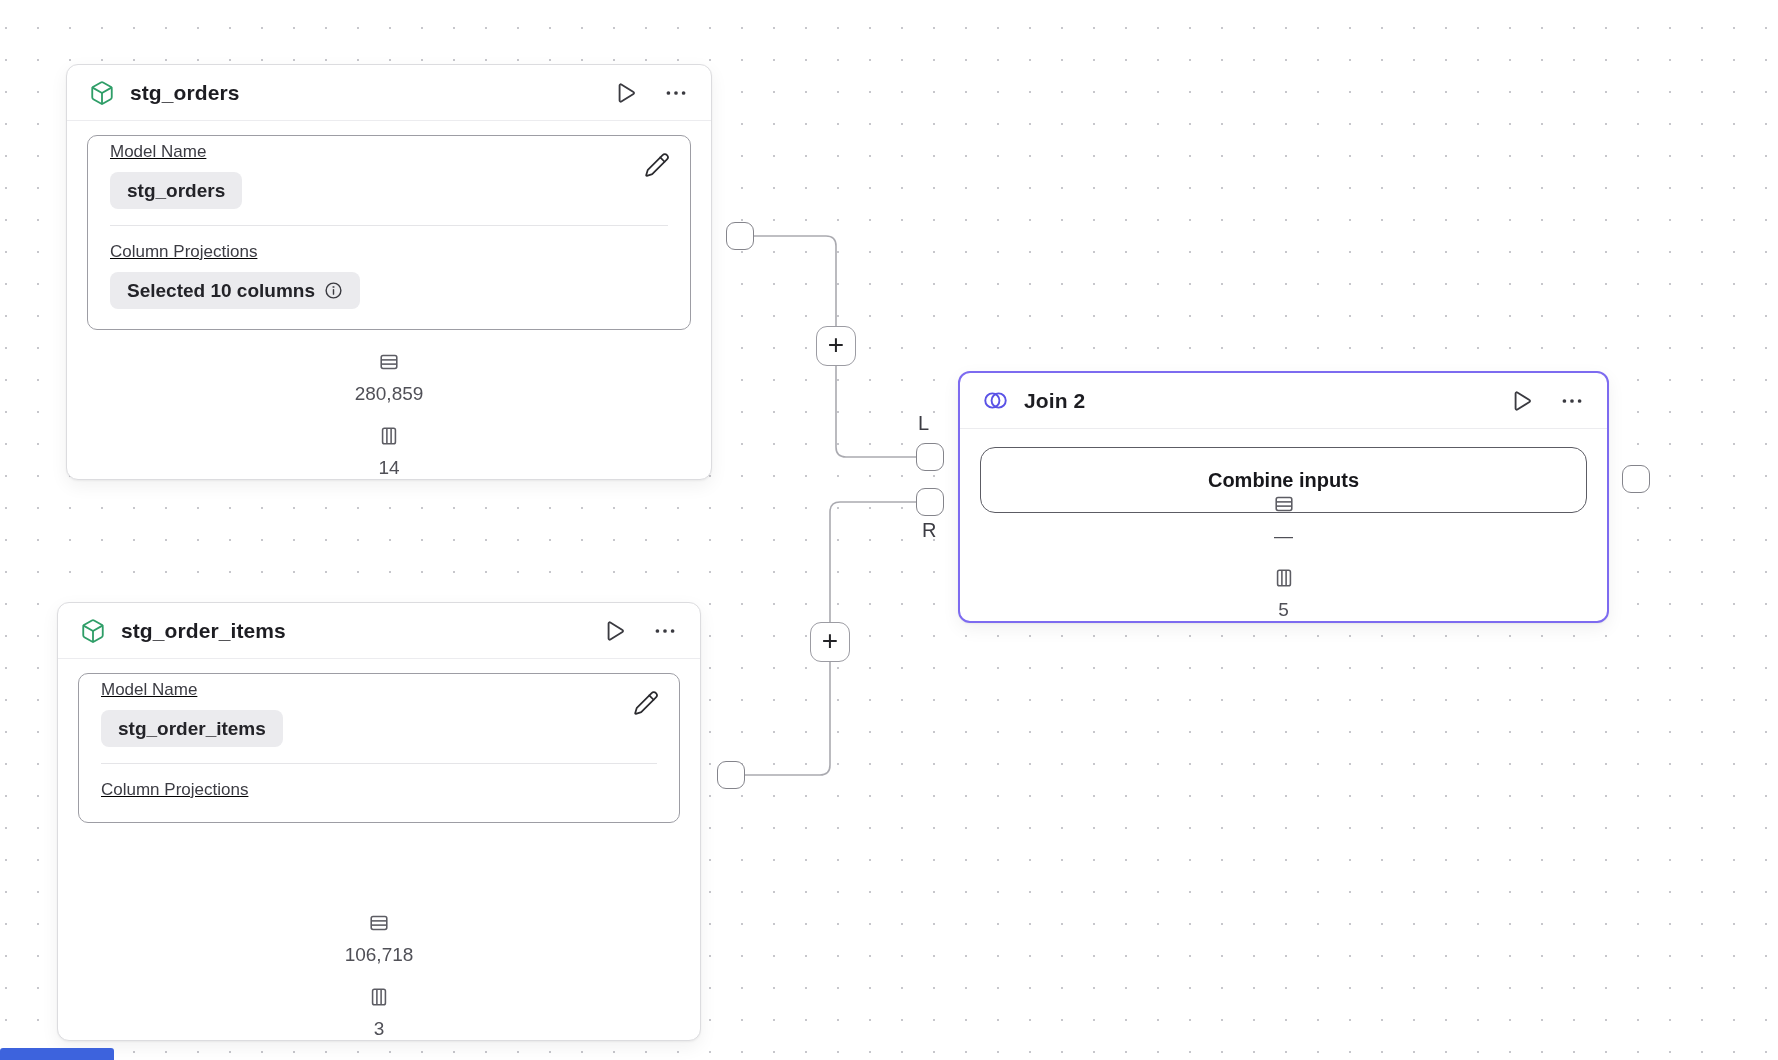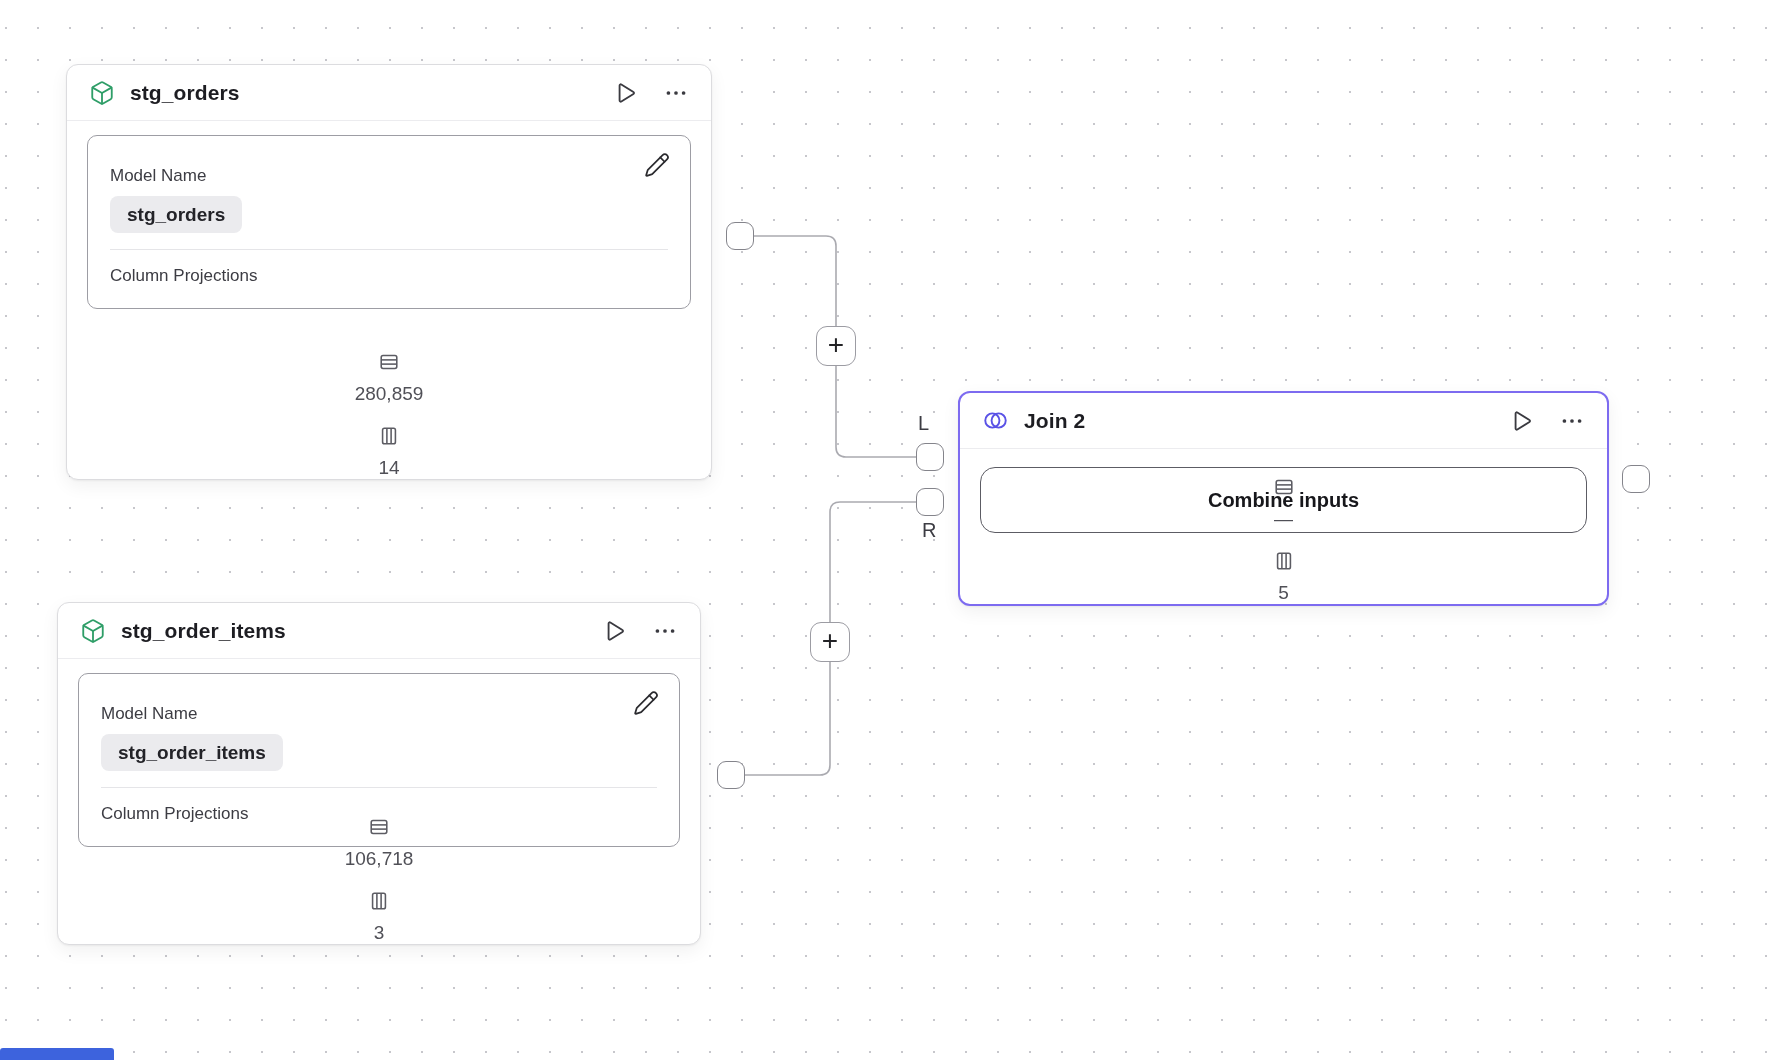--- a/index.html
+++ b/index.html
@@ -31,21 +31,22 @@
   .node-title{font-size:21px;font-weight:700;color:#1d1d22;letter-spacing:.1px;white-space:nowrap;}
   .spacer{flex:1;}
   .hicon{display:flex;align-items:center;color:#3a3a40;}
   .hicon.play{margin-right:10px;}
   .model-icon{color:#2f9e68;display:flex;align-items:center;}
   .join-icon{color:#5a52e6;display:flex;align-items:center;}
 
   .inner-card{
     position:relative;margin:14px 20px 0;box-sizing:border-box;
     border:1.4px solid #9d9da4;border-radius:10px;
-    padding:28px 22px 20px;
+    padding:4px 22px 20px;
+    text-decoration:underline;
   }
   .section-label{font-size:17px;color:#3c3c43;line-height:24px;}
   .badge{
     display:inline-flex;align-items:center;gap:9px;margin-top:8px;
     background:#ebebee;border-radius:8px;padding:8px 17px;
     font-size:19px;font-weight:700;color:#232328;line-height:21px;
   }
   .card-divider{border:none;border-top:1px solid #e5e5e8;margin:16px 0 14px;}
   .pencil-btn{position:absolute;top:16px;right:20px;color:#2a2a2e;display:flex;}
   .info-wrap{display:flex;align-items:center;color:#3a3a40;}
@@ -127,20 +128,30 @@
           <path d="M21.2 6.8a2.82 2.82 0 0 0-4-4L3.8 16.2a2 2 0 0 0-.5.83l-1.3 4.35a.5.5 0 0 0 .62.62l4.35-1.32a2 2 0 0 0 .83-.5Z"></path>
           <path d="m15 5 4 4"></path>
         </svg>
     </span>
     <div class="section-label">Model Name</div>
     <div class="badge">
         <span>stg_orders</span>
       </div>
     <hr class="card-divider">
     <div class="section-label">Column Projections</div>
+    <div class="badge">
+      <span>Selected 10 columns</span>
+      <span class="info-wrap">
+        <svg width="19" height="19" viewBox="0 0 24 24" fill="none" stroke="currentColor" stroke-width="1.8" stroke-linecap="round">
+            <circle cx="12" cy="12" r="9.3"></circle>
+            <line x1="12" y1="11" x2="12" y2="16.6"></line>
+            <circle cx="12" cy="7.6" r="0.4" fill="currentColor"></circle>
+          </svg>
+      </span>
+    </div>
   </div>
   <div class="node-footer">
     <span class="ficon">
       <svg width="22" height="22" viewBox="0 0 24 24" fill="none" stroke="currentColor" stroke-width="1.7">
           <rect x="3.5" y="5" width="17" height="14" rx="2"></rect>
           <line x1="3.5" y1="9.7" x2="20.5" y2="9.7"></line>
           <line x1="3.5" y1="14.3" x2="20.5" y2="14.3"></line>
         </svg>
     </span>
     <span class="fval">280,859</span>
@@ -149,21 +160,21 @@
       <svg width="22" height="22" viewBox="0 0 24 24" fill="none" stroke="currentColor" stroke-width="1.7">
           <rect x="5" y="3.5" width="14" height="17" rx="2"></rect>
           <line x1="9.7" y1="3.5" x2="9.7" y2="20.5"></line>
           <line x1="14.3" y1="3.5" x2="14.3" y2="20.5"></line>
         </svg>
     </span>
     <span class="fval">14</span>
   </div>
 </div>
 
-<div class="node" style="left:57px;top:602px;width:644px;height:343px;">
+<div class="node" style="left:57px;top:602px;width:644px;height:439px;">
   <div class="node-header">
     <span class="model-icon">
       <svg width="26" height="26" viewBox="0 0 24 24" fill="none" stroke="currentColor" stroke-width="1.7" stroke-linecap="round" stroke-linejoin="round">
           <path d="M21 8a2 2 0 0 0-1-1.73l-7-4a2 2 0 0 0-2 0l-7 4A2 2 0 0 0 3 8v8a2 2 0 0 0 1 1.73l7 4a2 2 0 0 0 2 0l7-4A2 2 0 0 0 21 16Z"></path>
           <path d="m3.3 7 8.7 5 8.7-5"></path>
           <path d="M12 22V12"></path>
         </svg>
     </span>
     <span class="node-title">stg_order_items</span>
     <span class="spacer"></span>
@@ -208,21 +219,21 @@
       <svg width="22" height="22" viewBox="0 0 24 24" fill="none" stroke="currentColor" stroke-width="1.7">
           <rect x="5" y="3.5" width="14" height="17" rx="2"></rect>
           <line x1="9.7" y1="3.5" x2="9.7" y2="20.5"></line>
           <line x1="14.3" y1="3.5" x2="14.3" y2="20.5"></line>
         </svg>
     </span>
     <span class="fval">3</span>
   </div>
 </div>
 
-<div class="node join selected" style="left:958px;top:391px;width:651px;height:215px;">
+<div class="node join selected" style="left:958px;top:371px;width:651px;height:252px;">
   <div class="node-header">
     <span class="join-icon">
       <svg width="27" height="27" viewBox="0 0 24 24" fill="none" stroke="currentColor" stroke-width="1.7">
           <circle cx="9.2" cy="12" r="6.3"></circle>
           <circle cx="14.8" cy="12" r="6.3"></circle>
         </svg>
     </span>
     <span class="node-title">Join 2</span>
     <span class="spacer"></span>
     <span class="hicon play">

